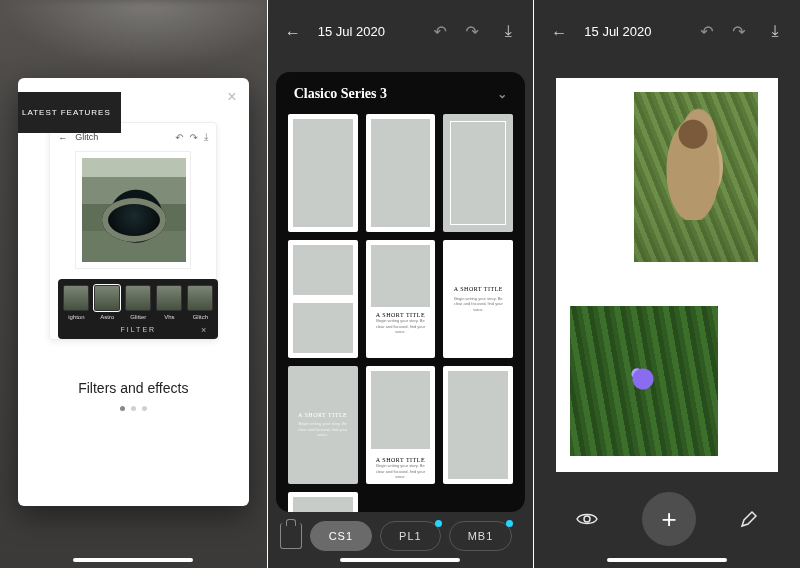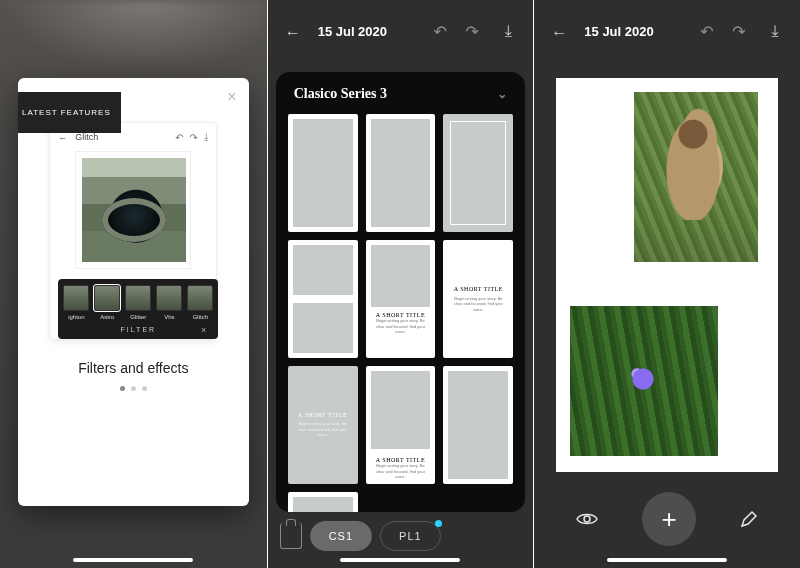--- a/index.html
+++ b/index.html
@@ -3,21 +3,21 @@
 <meta charset="utf-8">
 <style>
   * { box-sizing: border-box; margin: 0; padding: 0; }
   html, body { width: 800px; height: 568px; overflow: hidden; font-family: -apple-system, Helvetica, Arial, sans-serif; background:#111; }
   .row { display:flex; width:800px; height:568px; }
   .phone { width:266.66px; height:568px; position:relative; overflow:hidden; }
   .phone + .phone { border-left:1px solid #fff; }
 
   
   .hdr { position:absolute; top:0; left:0; right:0; height:62px; display:flex; align-items:center; padding:0 14px; color:#fff; }
-  .hdr .date { font-size:13px; font-weight:700; margin-left:14px; flex:1; }
+  .hdr .date { font-size:13px; font-weight:400; margin-left:14px; flex:1; }
   .hdr .icn { width:22px; text-align:center; color:#ccc; }
   .hdr .icn + .icn { margin-left:10px; }
   .hdr .undo { opacity:.6; }
 
   .homebar { position:absolute; bottom:6px; left:50%; transform:translateX(-50%); width:120px; height:4px; border-radius:3px; background:#fff; }
 
   
   .p1 { background:linear-gradient(180deg,#55524f 0%,#4a4846 25%,#3b3a39 100%); }
   .p1 .blurtop { position:absolute; top:0; left:0; right:0; height:70px; background:radial-gradient(ellipse at 55% 0%, rgba(200,200,200,.35), transparent 70%); filter:blur(4px);}
   .card { position:absolute; top:78px; left:18px; right:18px; bottom:62px; background:#fff; border-radius:6px; box-shadow:0 10px 30px rgba(0,0,0,.45); display:flex; flex-direction:column; align-items:center; overflow:hidden;}
@@ -35,21 +35,21 @@
   }
   .photo .hole { position:absolute; left:20px; top:40px; width:64px; height:44px; border-radius:50%; background:radial-gradient(circle at 50% 40%, #1a2a2e, #05090a 70%); box-shadow:0 0 0 6px #78826f inset;}
   .filterbar { margin-top:10px; background:#1c1c1c; border-radius:4px; width:160px; padding:6px 4px 2px; }
   .flt-row { display:flex; gap:3px; }
   .flt { flex:1; display:flex; flex-direction:column; align-items:center;}
   .flt .thumb { width:26px; height:26px; border-radius:2px; background:linear-gradient(180deg,#7a8575,#45503f); border:1px solid #333;}
   .flt.sel .thumb { outline:1px solid #fff;}
   .flt .lab { font-size:6px; color:#ddd; margin-top:3px;}
   .flt-cap { display:flex; align-items:center; justify-content:center; position:relative; font-size:7px; letter-spacing:2px; color:#ccc; padding:6px 0 4px;}
   .flt-cap .x { position:absolute; right:6px; color:#aaa; font-size:9px;}
-  .caption { margin-top:20px; font-size:14px; color:#222;}
+  .caption { margin-top:40px; font-size:14px; color:#222;}
   .dots { margin-top:10px; display:flex; gap:6px;}
   .dot { width:5px; height:5px; border-radius:50%; background:#d0d0d0;}
   .dot.on{ background:#888;}
 
   
   .p2 { background:#2e2e2e; }
   .panel { position:absolute; top:72px; left:8px; right:8px; bottom:56px; background:#0c0c0c; border-radius:14px; padding:12px 12px 0; display:flex; flex-direction:column;}
   .panel-hdr { display:flex; align-items:center; color:#fff; font-family:Georgia, 'Times New Roman', serif; font-weight:bold; font-size:14px; padding:2px 6px 12px;}
   .panel-hdr .chev { margin-left:auto; color:#888; font-size:12px;}
   .grid { flex:1; overflow:hidden; display:grid; grid-template-columns:repeat(3, 1fr); grid-auto-rows:118px; gap:8px;}
@@ -237,20 +237,24 @@
 
     <div class="catbar">
       <div class="clip"></div>
       <div class="pill sel">
           <span>CS1</span>
         </div>
       <div class="pill out">
           <span>PL1</span>
           <span class="bluedot"></span>
         </div>
+      <div class="pill out">
+          <span>MB1</span>
+          <span class="bluedot"></span>
+        </div>
     </div>
     <div class="homebar"></div>
   </div>
 
   <div class="phone p3">
     <div class="hdr">
       <span class="icn">←</span>
       <span class="date">15 Jul 2020</span>
       <span class="icn undo">↶</span>
       <span class="icn undo">↷</span>

